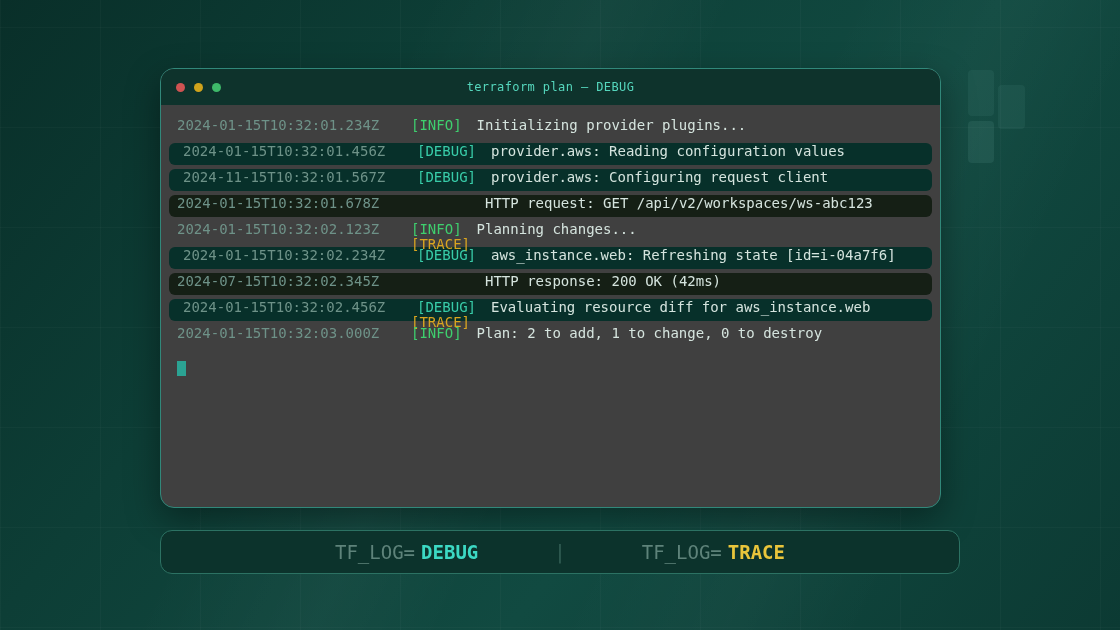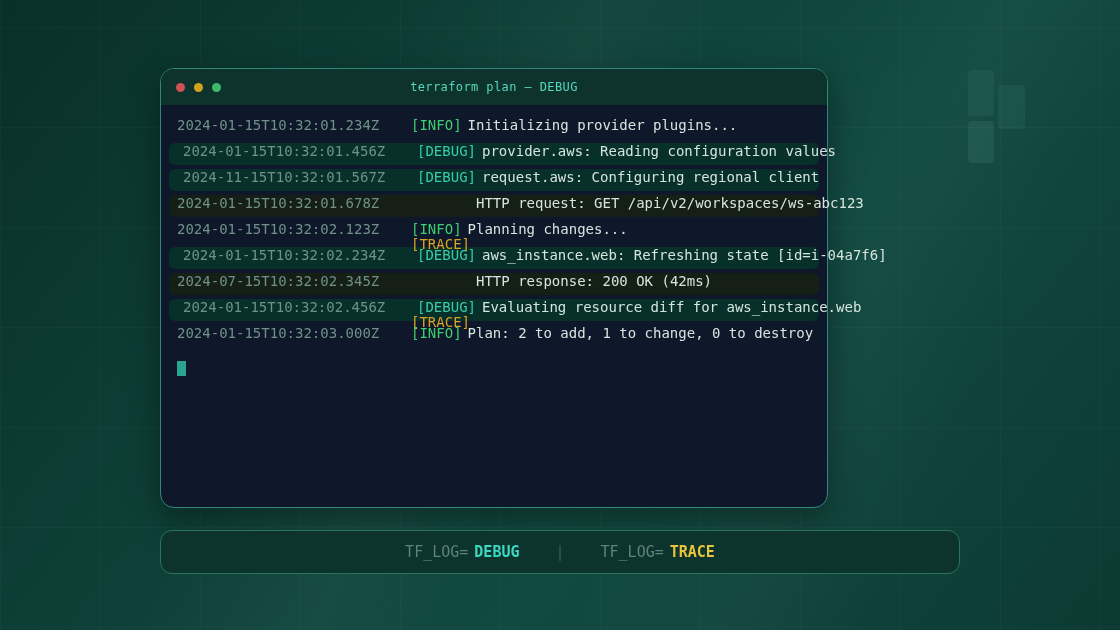--- a/index.html
+++ b/index.html
@@ -22,23 +22,23 @@
       linear-gradient(115deg, transparent 30%, rgba(255,255,255,0.030) 43%, transparent 52%),
       linear-gradient(115deg, transparent 60%, rgba(255,255,255,0.022) 72%, transparent 82%);
   }
   .deco{position:absolute;border-radius:4px;background:rgba(190,255,235,0.055);}
   .deco-a{left:968px;top:70px;width:26px;height:46px;}
   .deco-b{left:998px;top:85px;width:27px;height:44px;}
   .deco-c{left:968px;top:121px;width:26px;height:42px;background:rgba(190,255,235,0.075);}
 
   
   .window{
-    position:absolute;left:160px;top:68px;width:668px;height:440px;
+    position:absolute;left:160px;top:68px;width:781px;height:440px;
     box-sizing:border-box;border:1px solid #31887a;border-radius:14px;
-    background:#0f172a;box-shadow:0 12px 34px rgba(0,0,0,0.38);
+    background:#404040;box-shadow:0 12px 34px rgba(0,0,0,0.38);
   }
   .titlebar{
     position:relative;height:36px;background:#0e332c;
     border-radius:13px 13px 0 0;display:flex;align-items:center;justify-content:center;
   }
   .lights{position:absolute;left:15px;top:0;height:36px;display:flex;align-items:center;gap:9px;}
   .light{width:9px;height:9px;border-radius:50%;}
   .light-red{background:#cf5352;}
   .light-yellow{background:#d0a31c;}
   .light-green{background:#3eb96a;}
@@ -51,30 +51,30 @@
     font-size:14px;white-space:pre;
   }
   .row-info{background:transparent;}
   .row-debug{background:#07302a;padding-left:14px;}
   .row-trace{background:#151f15;}
   .ts{flex:none;width:234px;color:#6e9288;}
   .level{flex:none;}
   .level-info{color:#3ecf6e;}
   .level-debug{color:#38cba8;}
   .level-trace{color:#d9a520;margin-top:41px;}
-  .msg{color:#d5e4de;margin-left:6px;}
+  .msg{color:#d5e4de;margin-left:15px;}
   .cursor-line{margin-top:14px;padding-left:8px;height:16px;}
   .cursor{display:inline-block;width:9px;height:15px;background:#2ba393;}
 
   
   .footer{
     position:absolute;left:160px;top:530px;width:800px;height:44px;
     box-sizing:border-box;border:1px solid #2c7263;border-radius:12px;
     background:#0c332c;display:flex;align-items:center;justify-content:center;
-    gap:36px;font-size:15px;
+    gap:76px;font-size:19px;
   }
   .env-key{color:#5e837a;}
   .env-val{font-weight:bold;margin-left:6px;}
   .env-val-debug{color:#3cd9c4;}
   .env-val-trace{color:#e9c53b;}
   .footer-divider{color:#335f55;}
 </style>
 </head>
 <body>
 
@@ -90,21 +90,21 @@
       <span class="light light-red"></span>
       <span class="light light-yellow"></span>
       <span class="light light-green"></span>
     </div>
     <span class="title">terraform plan — DEBUG</span>
   </div>
   <div class="term-body" id="term-body">
 
   <div class="log-row row-info"><span class="ts">2024-01-15T10:32:01.234Z</span><span class="level level-info">[INFO]</span><span class="msg">Initializing provider plugins...</span></div>
       <div class="log-row row-debug"><span class="ts">2024-01-15T10:32:01.456Z</span><span class="level level-debug">[DEBUG]</span><span class="msg">provider.aws: Reading configuration values</span></div>
-      <div class="log-row row-debug"><span class="ts">2024-11-15T10:32:01.567Z</span><span class="level level-debug">[DEBUG]</span><span class="msg">request.aws: Configuring regional client</span></div>
+      <div class="log-row row-debug"><span class="ts">2024-11-15T10:32:01.567Z</span><span class="level level-debug">[DEBUG]</span><span class="msg">provider.aws: Configuring request client</span></div>
       <div class="log-row row-trace"><span class="ts">2024-01-15T10:32:01.678Z</span><span class="level level-trace">[TRACE]</span><span class="msg">HTTP request: GET /api/v2/workspaces/ws-abc123</span></div>
       <div class="log-row row-info"><span class="ts">2024-01-15T10:32:02.123Z</span><span class="level level-info">[INFO]</span><span class="msg">Planning changes...</span></div>
       <div class="log-row row-debug"><span class="ts">2024-01-15T10:32:02.234Z</span><span class="level level-debug">[DEBUG]</span><span class="msg">aws_instance.web: Refreshing state [id=i-04a7f6]</span></div>
       <div class="log-row row-trace"><span class="ts">2024-07-15T10:32:02.345Z</span><span class="level level-trace">[TRACE]</span><span class="msg">HTTP response: 200 OK (42ms)</span></div>
       <div class="log-row row-debug"><span class="ts">2024-01-15T10:32:02.456Z</span><span class="level level-debug">[DEBUG]</span><span class="msg">Evaluating resource diff for aws_instance.web</span></div>
       <div class="log-row row-info"><span class="ts">2024-01-15T10:32:03.000Z</span><span class="level level-info">[INFO]</span><span class="msg">Plan: 2 to add, 1 to change, 0 to destroy</span></div>
       <div class="cursor-line"><span class="cursor"></span></div>
     </div>
 </div>
 

